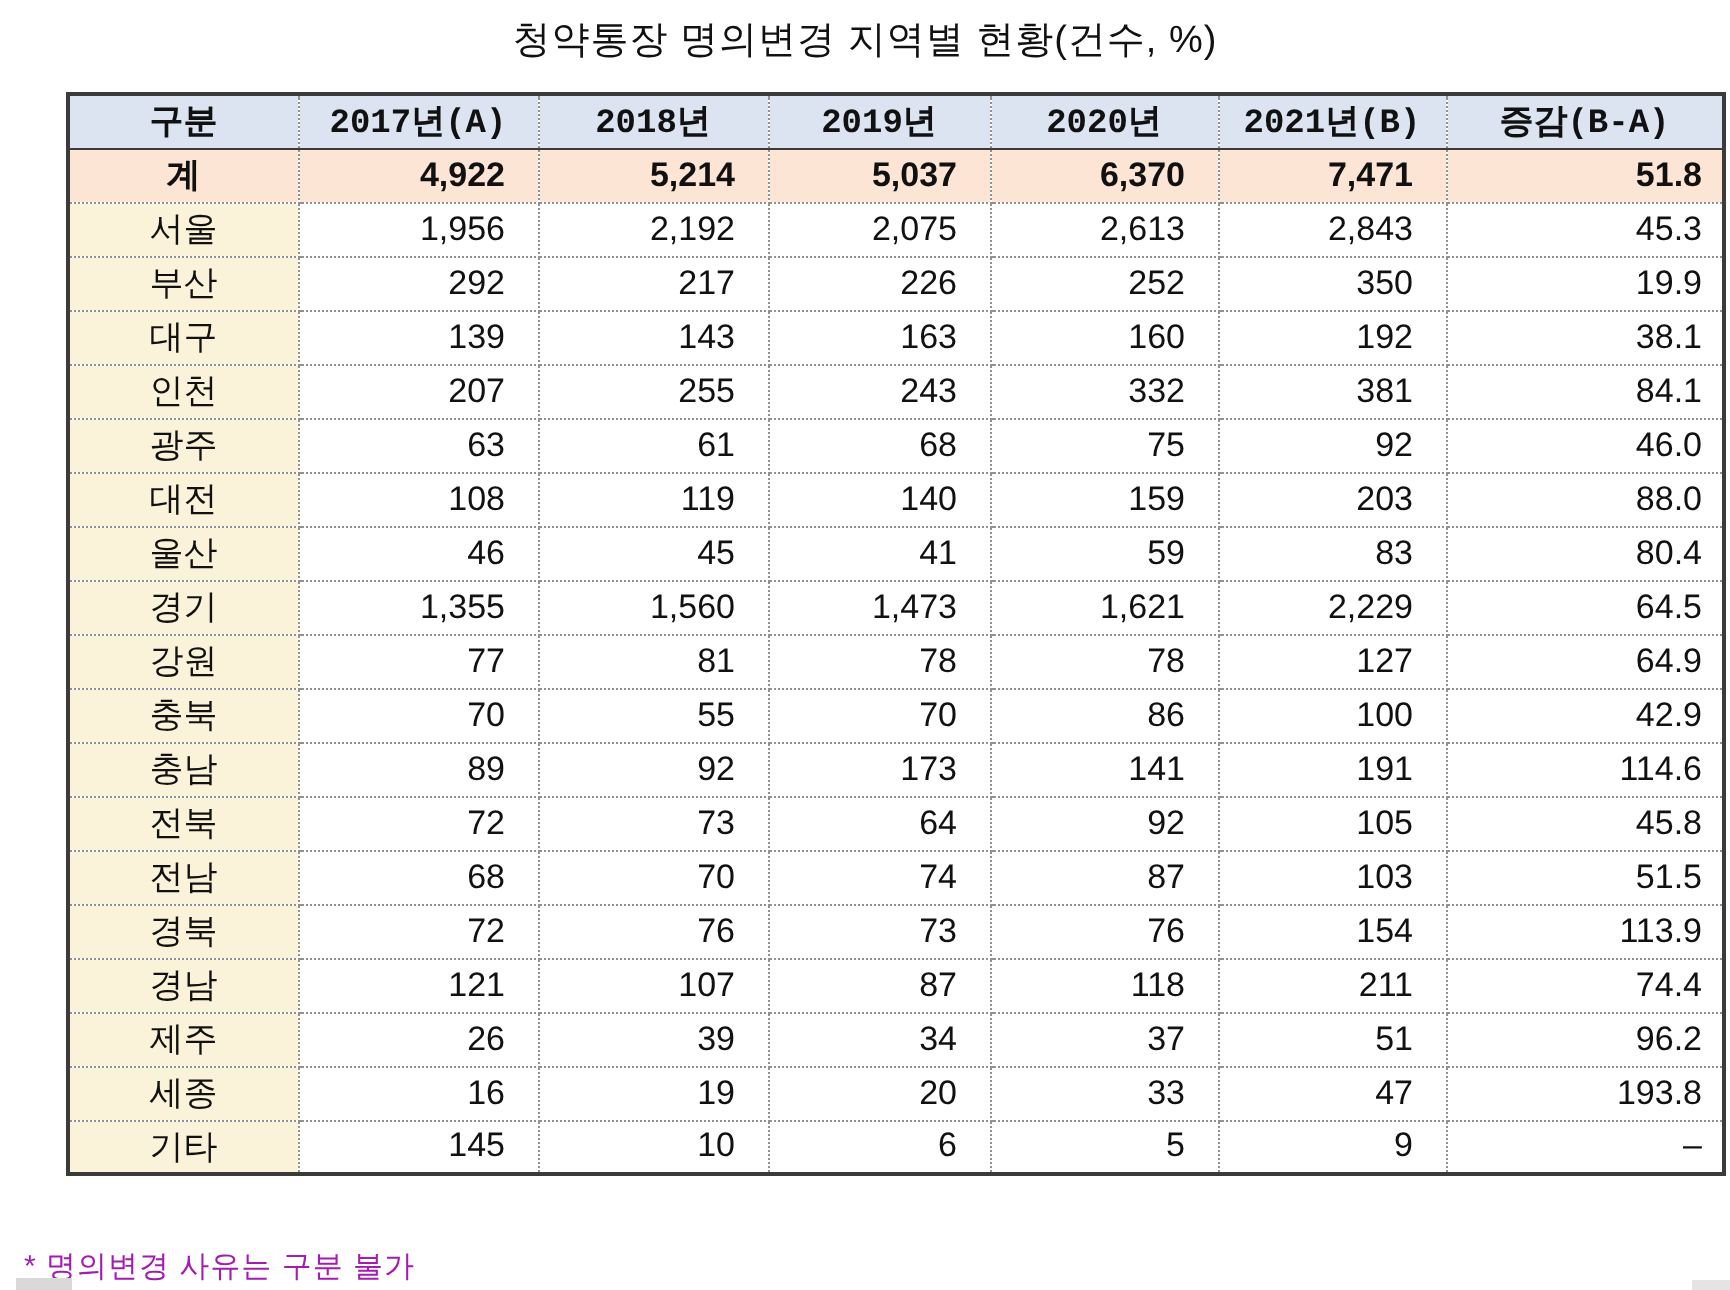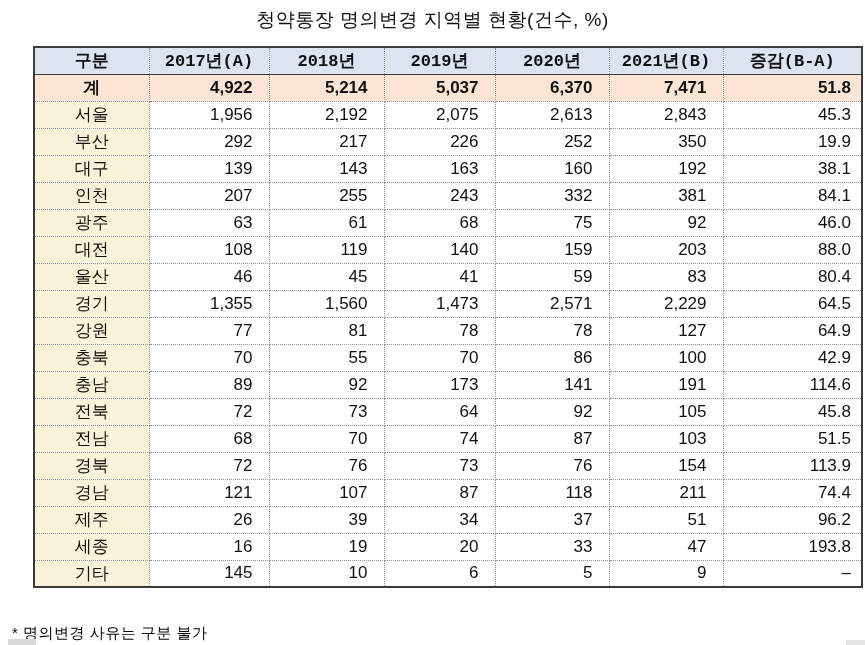--- a/index.html
+++ b/index.html
@@ -56,21 +56,21 @@
   }
   .data-table td.num:last-child { padding-right: 10px; }
   .data-table tr.total td {
     background: var(--total-row-bg, #fce5d4);
     font-weight: bold;
   }
   .footnote {
     position: absolute;
     left: 12px; top: 624px;
     font-size: 15px;
-    color: #000000;
+    color: #a21caf;
     letter-spacing: 0.5px;
   }
   .edge-fragment {
     position: absolute;
     background: #d9d9d9;
   }
   .edge-fragment.left  { left: 8px;  top: 639px; width: 28px; height: 6px; }
   .edge-fragment.right { left: 846px; top: 640px; width: 19px; height: 5px; background: #e4e4e4; }
 </style>
 </head>
@@ -170,21 +170,21 @@
         <td class="num">41</td>
         <td class="num">59</td>
         <td class="num">83</td>
         <td class="num">80.4</td>
       </tr>
       <tr>
         <td class="region">경기</td>
         <td class="num">1,355</td>
         <td class="num">1,560</td>
         <td class="num">1,473</td>
-        <td class="num">2,571</td>
+        <td class="num">1,621</td>
         <td class="num">2,229</td>
         <td class="num">64.5</td>
       </tr>
       <tr>
         <td class="region">강원</td>
         <td class="num">77</td>
         <td class="num">81</td>
         <td class="num">78</td>
         <td class="num">78</td>
         <td class="num">127</td>

